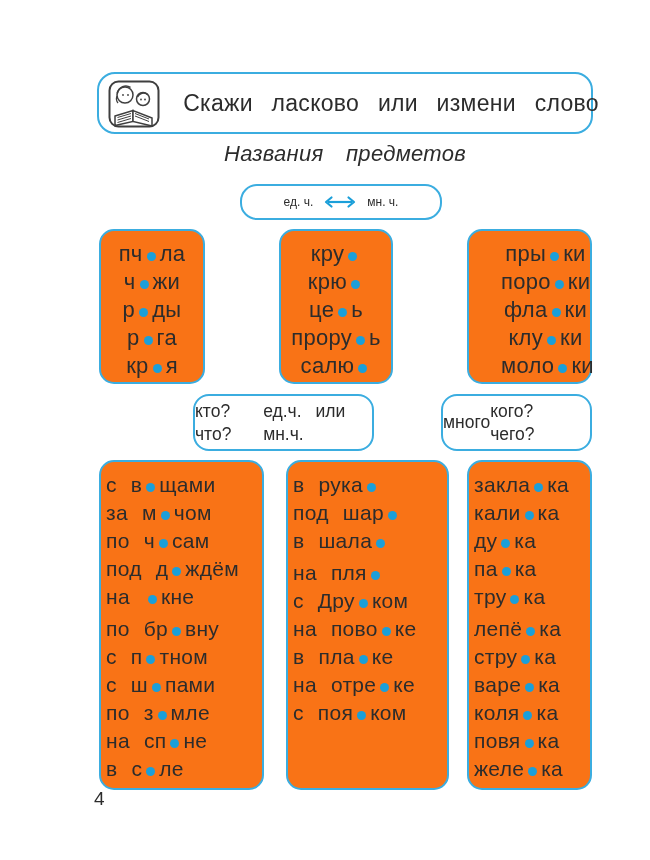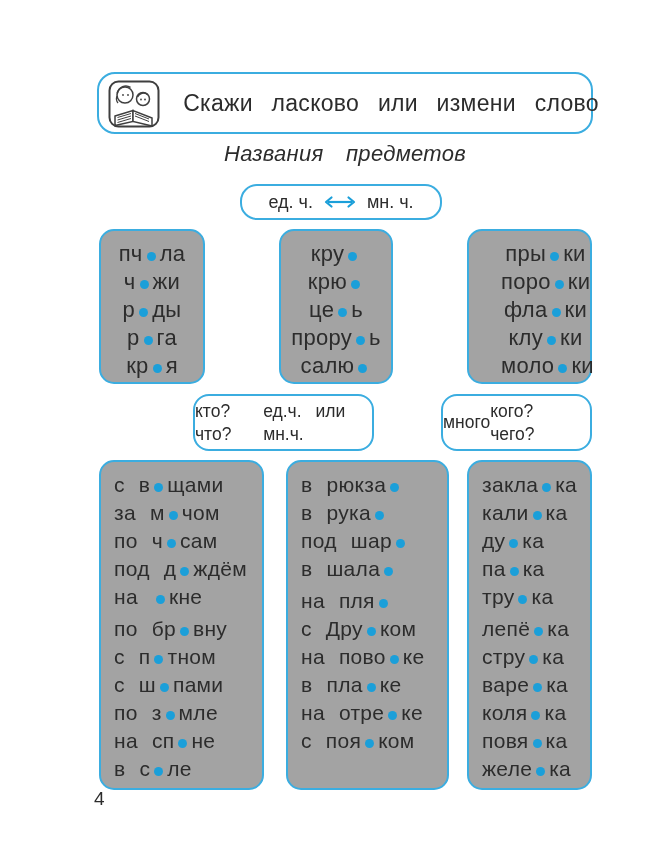--- a/index.html
+++ b/index.html
@@ -31,34 +31,34 @@
   
   .subtitle{
     position:absolute;left:97px;top:141px;width:496px;
     text-align:center;font-style:italic;font-size:22px;word-spacing:16px;letter-spacing:.3px;
   }
   
   .number-box{
     position:absolute;left:240px;top:184px;width:202px;height:36px;
     border:2px solid var(--accent);border-radius:17px;box-sizing:border-box;
     display:flex;align-items:center;justify-content:center;gap:10px;
-    font-size:18px;background:#fff;
+    font-size:12px;background:#fff;
   }
   .number-box .arrow{display:flex;align-items:center;}
   
   .wbox{
     position:absolute;
     border:2px solid var(--accent);border-radius:15px;box-sizing:border-box;
-    background:#a3a3a3;font-size:22px;letter-spacing:.3px;
+    background:#f97316;font-size:22px;letter-spacing:.3px;
   }
   .wbox.top{top:229px;height:155px;text-align:center;padding-top:9px;}
   .b1{left:99px;width:106px;}
   .b2{left:279px;width:114px;}
   .b3{left:467px;width:125px;padding-left:32px;}
-  .wbox.bottom{top:460px;height:330px;text-align:left;padding:9px 4px 4px 13px;font-size:21px;}
+  .wbox.bottom{top:460px;height:330px;text-align:left;padding:9px 4px 4px 5px;font-size:21px;}
   .b4{left:99px;width:165px;}
   .b5{left:286px;width:163px;}
   .b6{left:467px;width:125px;}
   .word-row{line-height:28px;white-space:nowrap;}
   .word-group + .word-group{margin-top:4px;}
   .pre{display:inline-block;margin-right:14px;}
   .dot{
     display:inline-block;width:9px;height:9px;border-radius:50%;
     background:var(--dot);margin:0 4px;vertical-align:0;
   }
@@ -164,21 +164,20 @@
         <div class="word-row"><span class="pre">по</span><span><span>бр</span><span class="dot"></span><span>вну</span></span></div>
         <div class="word-row"><span class="pre">с</span><span><span>п</span><span class="dot"></span><span>тном</span></span></div>
         <div class="word-row"><span class="pre">с</span><span><span>ш</span><span class="dot"></span><span>пами</span></span></div>
         <div class="word-row"><span class="pre">по</span><span><span>з</span><span class="dot"></span><span>мле</span></span></div>
         <div class="word-row"><span class="pre">на</span><span><span>сп</span><span class="dot"></span><span>не</span></span></div>
         <div class="word-row"><span class="pre">в</span><span><span>с</span><span class="dot"></span><span>ле</span></span></div>
       </div>
     </div>
   <div class="wbox bottom b5">
       <div class="word-group">
-        <div class="word-row"><span class="pre">в</span><span><span>рюкза</span><span class="dot"></span></span></div>
         <div class="word-row"><span class="pre">в</span><span><span>рука</span><span class="dot"></span></span></div>
         <div class="word-row"><span class="pre">под</span><span><span>шар</span><span class="dot"></span></span></div>
         <div class="word-row"><span class="pre">в</span><span><span>шала</span><span class="dot"></span></span></div>
       </div>
       <div class="word-group">
         <div class="word-row"><span class="pre">на</span><span><span>пля</span><span class="dot"></span></span></div>
         <div class="word-row"><span class="pre">с</span><span><span>Дру</span><span class="dot"></span><span>ком</span></span></div>
         <div class="word-row"><span class="pre">на</span><span><span>пово</span><span class="dot"></span><span>ке</span></span></div>
         <div class="word-row"><span class="pre">в</span><span><span>пла</span><span class="dot"></span><span>ке</span></span></div>
         <div class="word-row"><span class="pre">на</span><span><span>отре</span><span class="dot"></span><span>ке</span></span></div>

